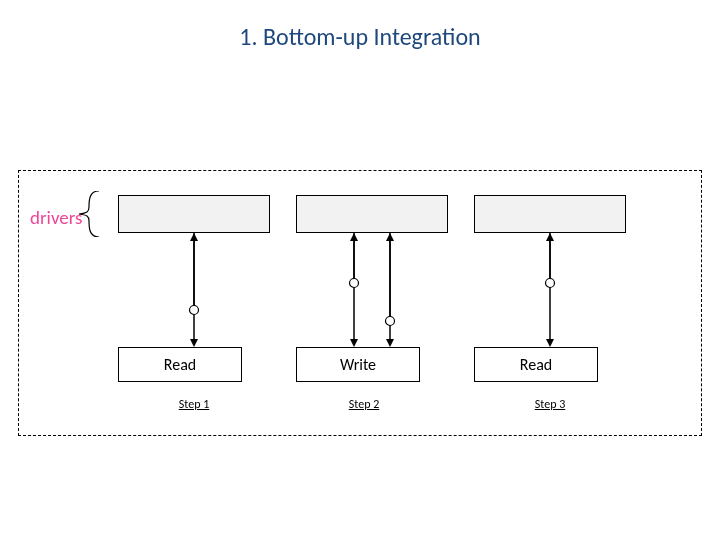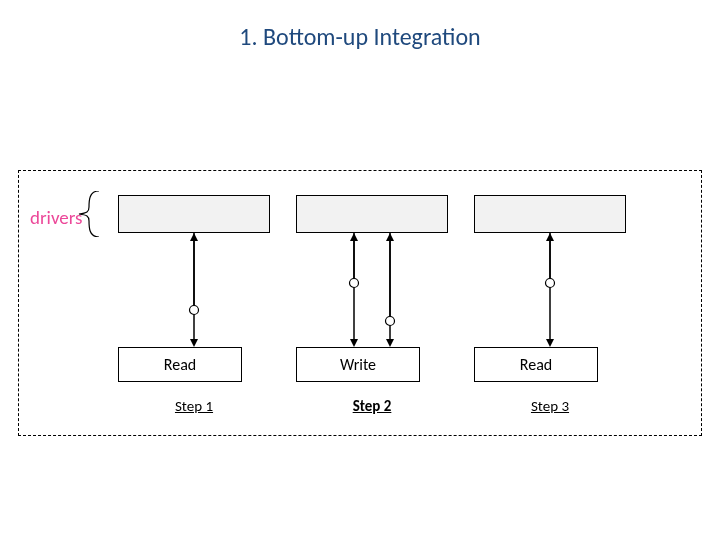--- a/index.html
+++ b/index.html
@@ -62,21 +62,21 @@
     box-sizing: border-box;
     text-align: center;
     line-height: 33px;
     font-size: 16px;
     color: #000;
   }
   .step-label {
     position: absolute;
     width: 152px;
     text-align: center;
-    font-size: 15px;
+    font-size: 12px;
     color: #000;
     text-decoration: underline;
   }
   .connector {
     position: absolute;
   }
   .connector svg { display: block; overflow: visible; }
 </style>
 </head>
 <body>
@@ -119,21 +119,21 @@
 <div class="connector" style="left:384px; top:233px;">
   <svg width="12" height="114">
     <line x1="6" y1="0" x2="6" y2="108" stroke="#000" stroke-width="1.5"></line>
     <polygon points="6,114 2,106 10,106" fill="#000"></polygon>
     <line x1="6" y1="84" x2="6" y2="8" stroke="#000" stroke-width="1.5"></line>
     <polygon points="6,0 2,8 10,8" fill="#000"></polygon>
     <circle cx="6" cy="88" r="4.5" fill="#fff" stroke="#000" stroke-width="1.2"></circle>
   </svg>
 </div>
 <div class="module-box" style="left:296px; top:347px;">Write</div>
-<div class="step-label" style="left:296px; top:397px;font-weight:bold;">Step 2</div>
+<div class="step-label" style="left:288px; top:397px;">Step 2</div>
 
 <div class="driver-box" style="left:474px; top:195px;"></div>
 <div class="connector" style="left:544px; top:233px;">
   <svg width="12" height="114">
     <line x1="6" y1="0" x2="6" y2="108" stroke="#000" stroke-width="1.5"></line>
     <polygon points="6,114 2,106 10,106" fill="#000"></polygon>
     <line x1="6" y1="46" x2="6" y2="8" stroke="#000" stroke-width="1.5"></line>
     <polygon points="6,0 2,8 10,8" fill="#000"></polygon>
     <circle cx="6" cy="50" r="4.5" fill="#fff" stroke="#000" stroke-width="1.2"></circle>
   </svg>

